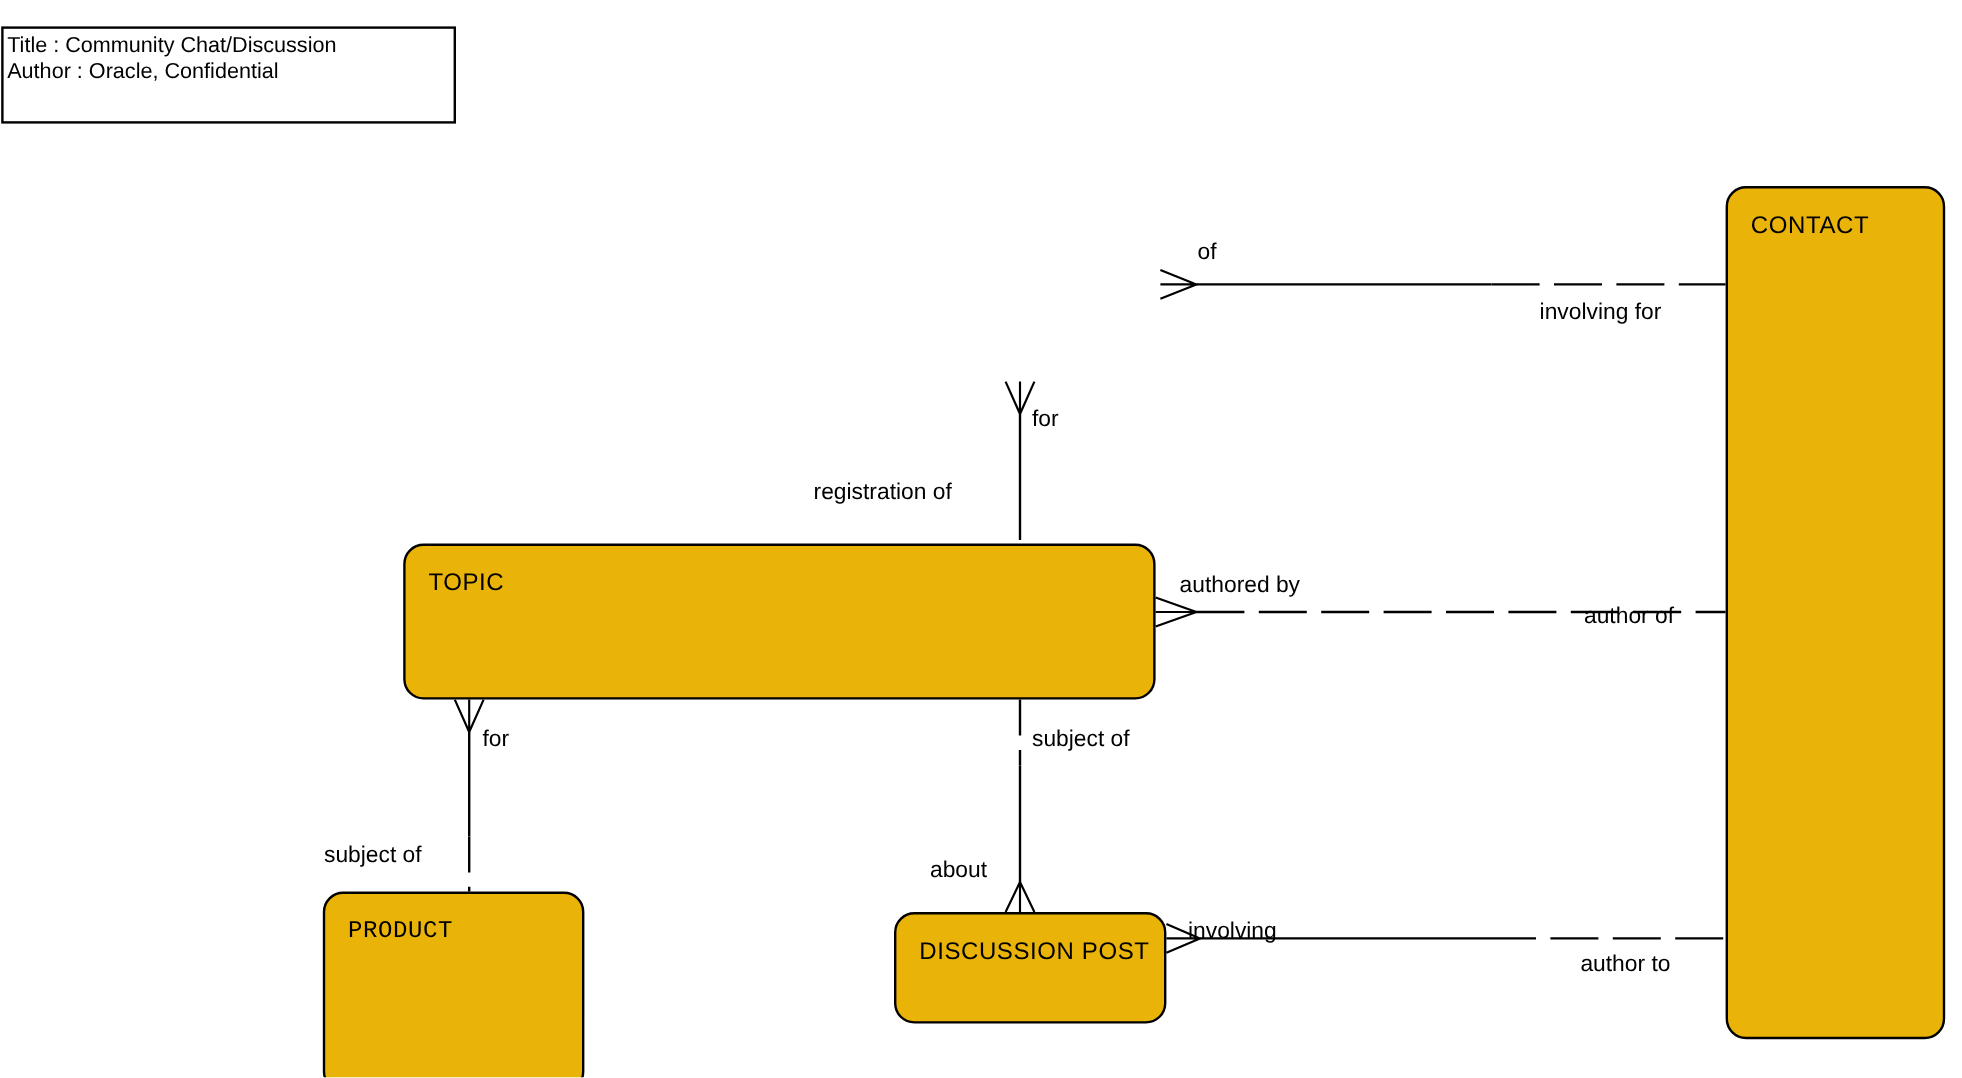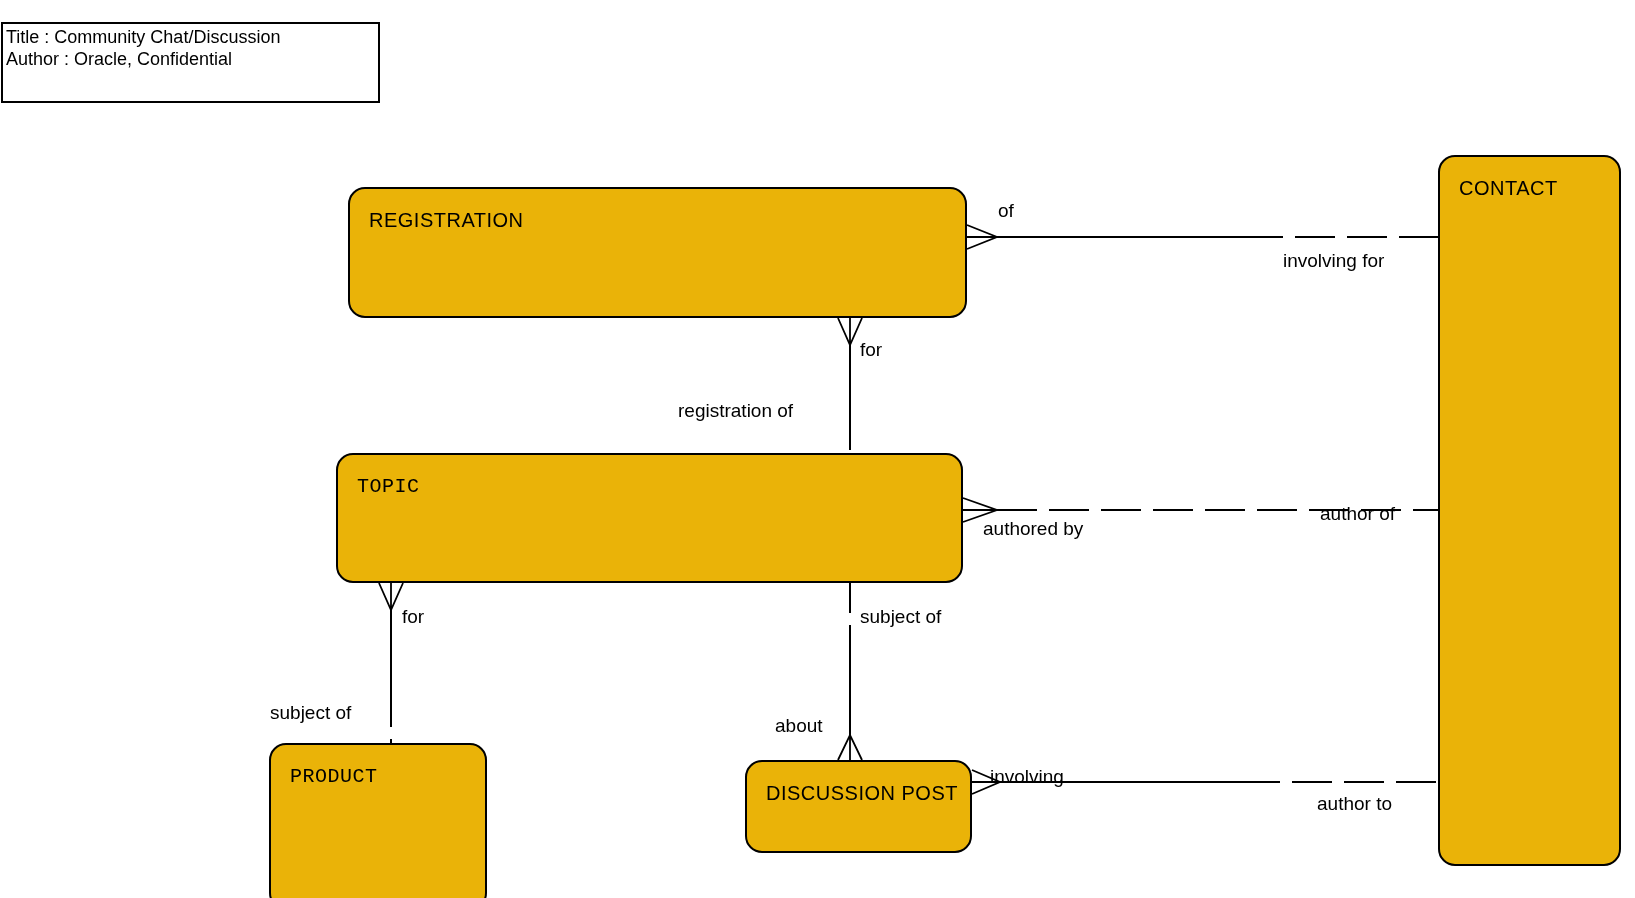--- a/index.html
+++ b/index.html
@@ -31,21 +31,21 @@
     background: #eab308;
   }
   .entity .entity-name {
     position: absolute;
     left: 19px; top: 20px;
     font-size: 20px;
     letter-spacing: 0.5px;
     white-space: nowrap;
   }
   #e-registration { left: 348px; top: 187px; width: 619px; height: 131px; }
-  #e-topic        { left: 336px; top: 453px; width: 627px; height: 130px; font-family: Liberation Mono, monospace; }
+  #e-topic        { left: 336px; top: 453px; width: 627px; height: 130px; }
   #e-product      { left: 269px; top: 743px; width: 218px; height: 167px; font-family: Liberation Mono, monospace; }
   #e-post         { left: 745px; top: 760px; width: 227px; height: 93px; }
   #e-contact      { left: 1438px; top: 155px; width: 183px; height: 711px; }
   svg.connectors {
     position: absolute;
     left: 0; top: 0;
     width: 1635px; height: 898px;
     pointer-events: none;
   }
   .solid  { stroke: #000; stroke-width: 2; fill: none; }
@@ -62,23 +62,20 @@
 </head>
 <body>
 
 <div id="canvas">
 
   <div class="title-box">
     <div>Title : Community Chat/Discussion</div>
     <div>Author : Oracle, Confidential</div>
   </div>
 
-  <div class="entity" id="e-registration">
-    <span class="entity-name">REGISTRATION</span>
-  </div>
 
   <div class="entity" id="e-topic">
     <span class="entity-name">TOPIC</span>
   </div>
 
   <div class="entity" id="e-product">
     <span class="entity-name">PRODUCT</span>
   </div>
 
   <div class="entity" id="e-post">
@@ -126,21 +123,21 @@
       <path class="crow" d="M972,770 L1000,782 L972,794 M972,782 H1000"></path>
     </g>
   </svg>
 
   <span class="rel-label" style="left:984px;  top:200px;margin-left:14px;">of</span>
   <span class="rel-label" style="left:1283px; top:250px;">involving for</span>
 
   <span class="rel-label" style="left:860px;  top:339px;">for</span>
   <span class="rel-label" style="left:678px;  top:400px;">registration of</span>
 
-  <span class="rel-label" style="left:983px;  top:477px;margin-top:41px;">authored by</span>
+  <span class="rel-label" style="left:983px;  top:477px;">authored by</span>
   <span class="rel-label" style="left:1320px; top:503px;">author of</span>
 
   <span class="rel-label" style="left:402px;  top:606px;">for</span>
   <span class="rel-label" style="left:270px;  top:702px;">subject of</span>
 
   <span class="rel-label" style="left:860px;  top:606px;">subject of</span>
   <span class="rel-label" style="left:775px;  top:715px;">about</span>
 
   <span class="rel-label" style="left:990px;  top:746px;margin-top:20px;">involving</span>
   <span class="rel-label" style="left:1317px; top:793px;">author to</span>

